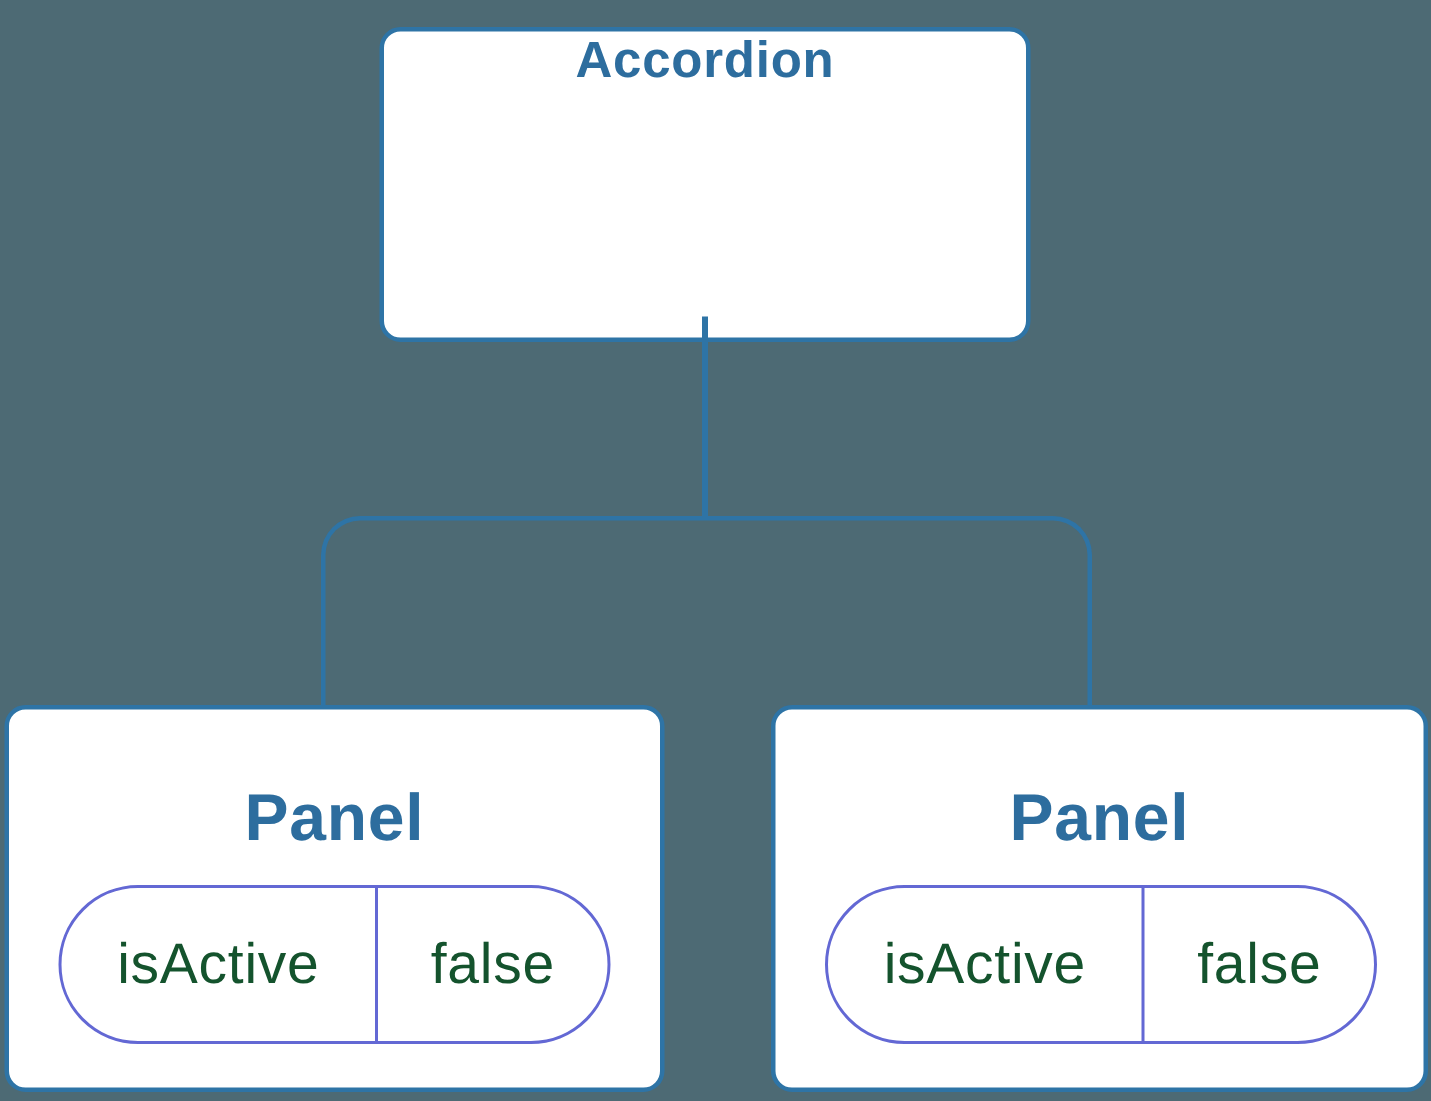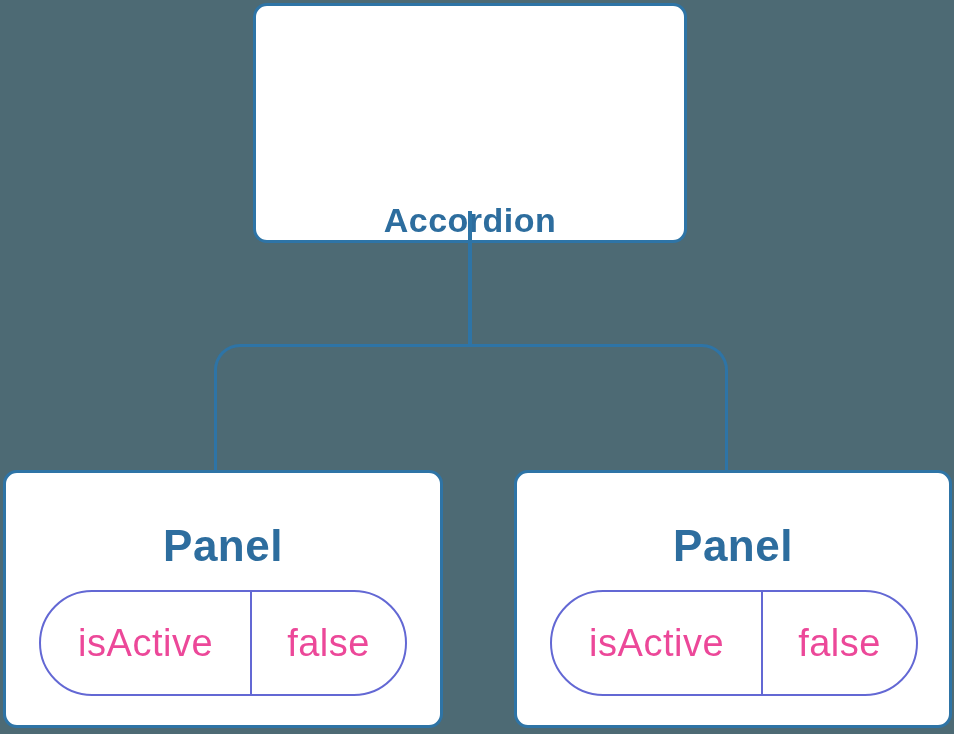--- a/index.html
+++ b/index.html
@@ -18,25 +18,25 @@
   
   .node {
     position: absolute;
     background: #ffffff;
     border: 3px solid #2e74a6;
     border-radius: 14px;
     box-sizing: border-box;
   }
   .node-root {
     left: 253px;
-    top: 3px;
+    top: 18px;
     width: 434px;
-    height: 240px;
+    height: 210px;
     display: flex;
-    align-items: flex-end;
+    align-items: flex-start;
     justify-content: center;
   }
   .node-title {
     color: #2d6d9e;
     font-size: 34px;
     font-weight: 600;
     letter-spacing: 0.5px;
   }
   .node-panel {
     top: 470px;
@@ -87,21 +87,21 @@
     border: 2.5px solid #6368d4;
     border-radius: 53px;
     display: flex;
     align-items: stretch;
     overflow: hidden;
   }
   .state-cell {
     display: flex;
     align-items: center;
     justify-content: center;
-    color: #ec4899;
+    color: #14532d;
     font-size: 38px;
     font-weight: 500;
     letter-spacing: 0.5px;
   }
   .state-name {
     flex: 0 0 58%;
     border-right: 2.5px solid #6368d4;
     box-sizing: border-box;
   }
   .state-value {

